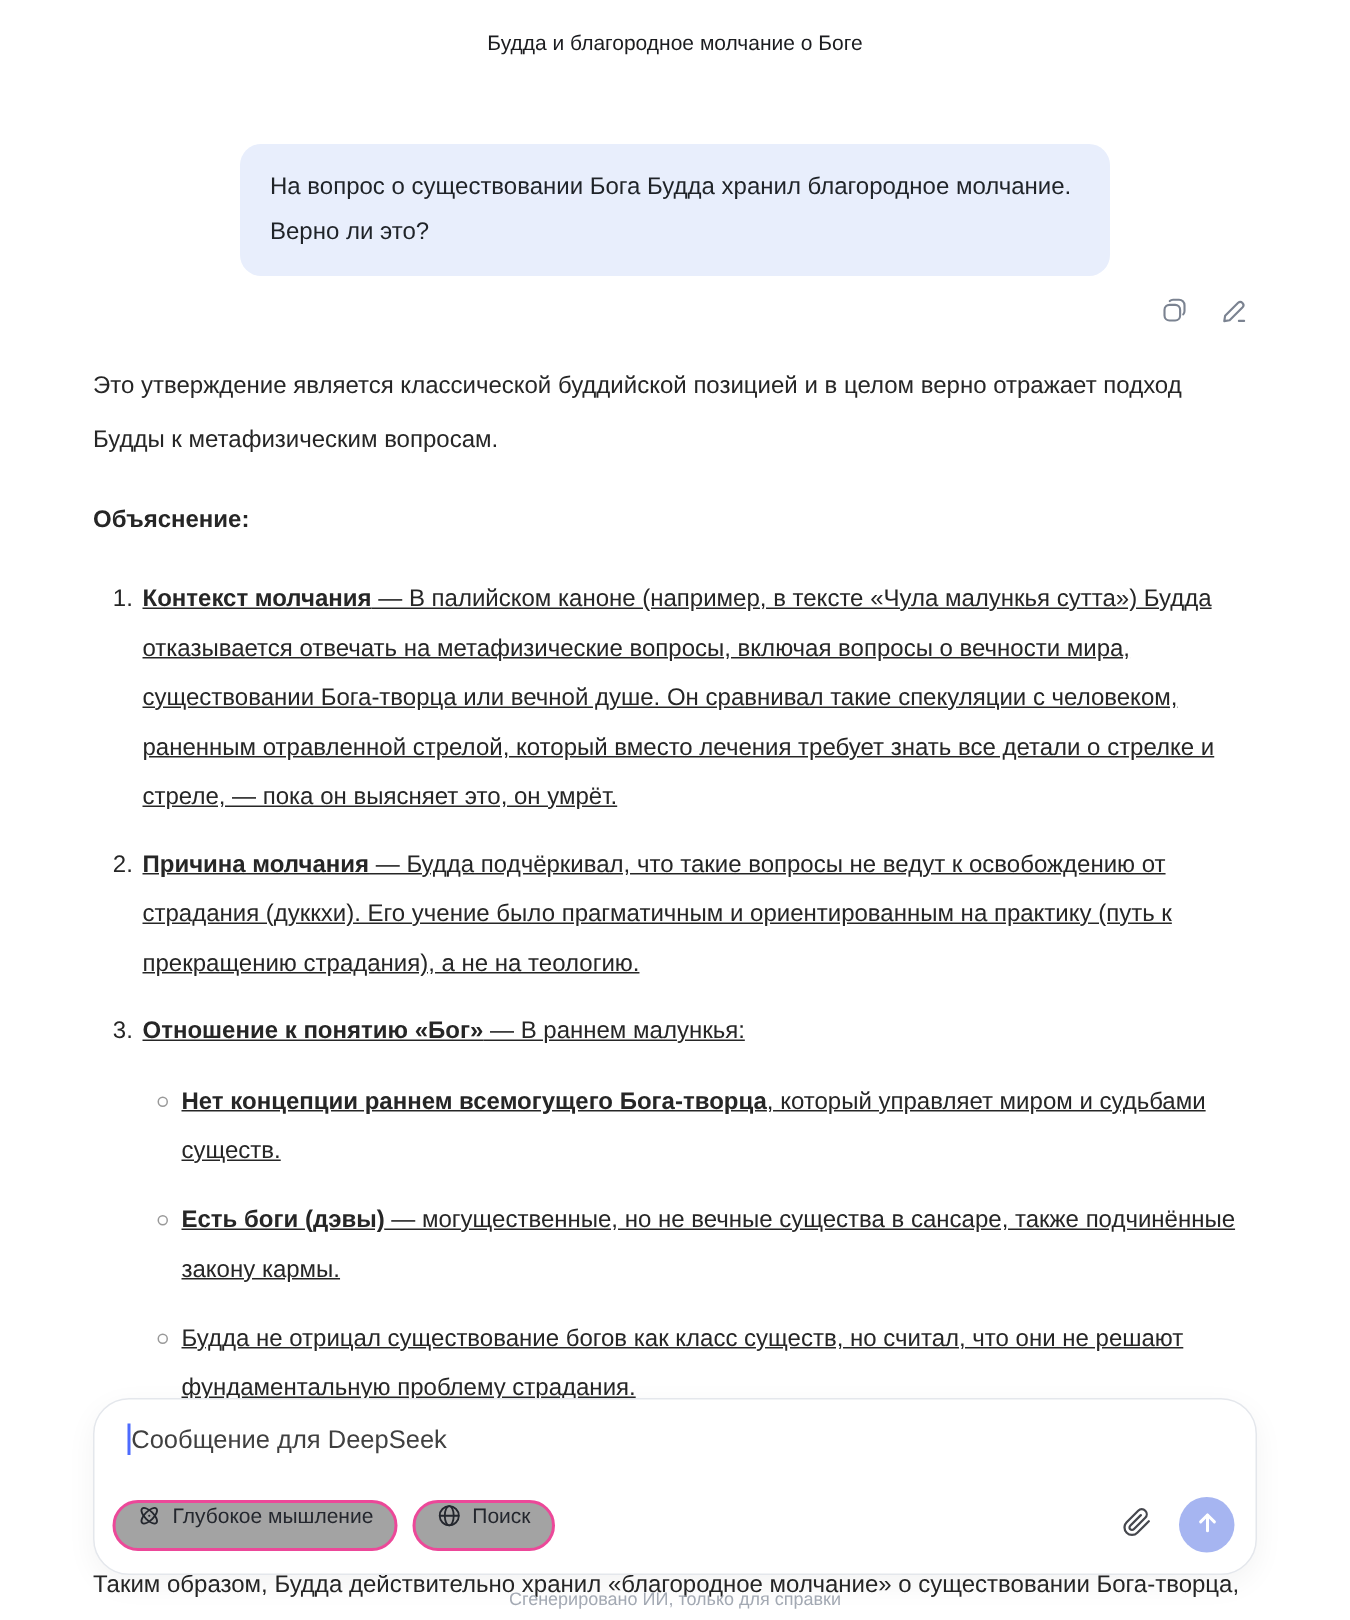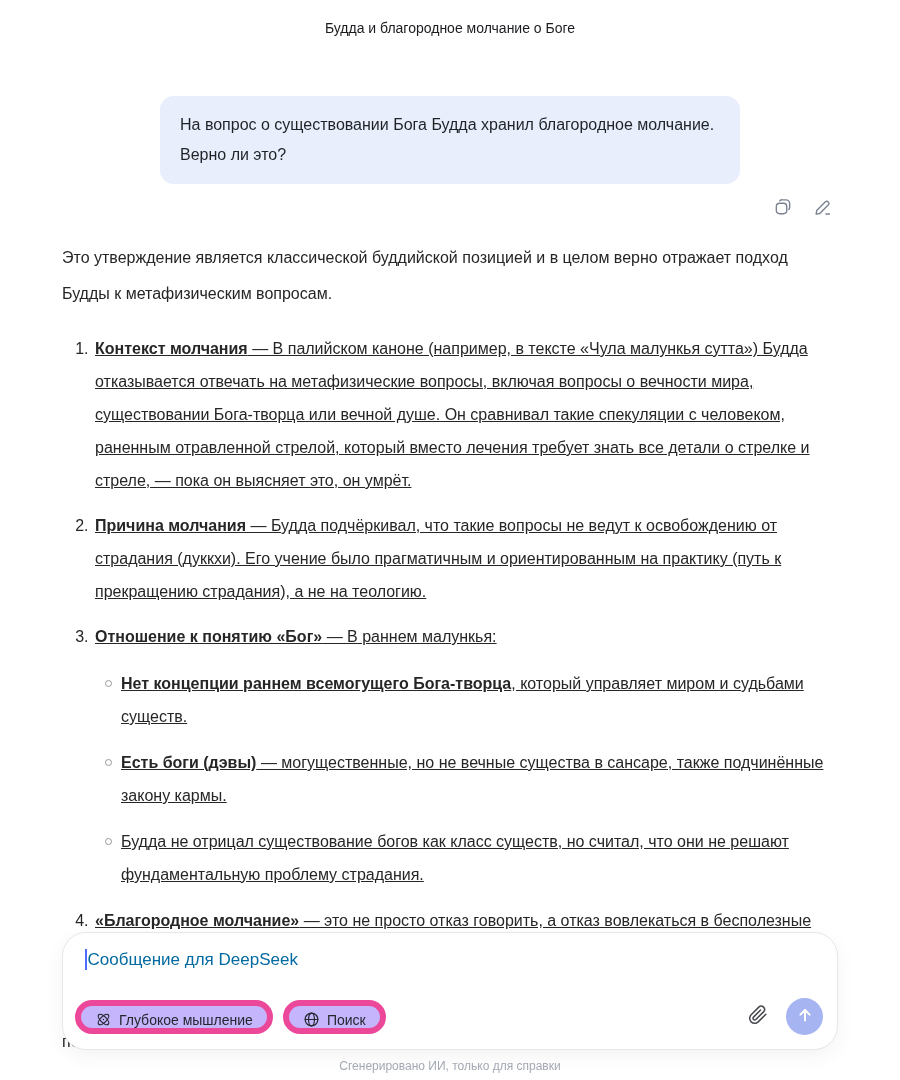--- a/index.html
+++ b/index.html
@@ -128,38 +128,38 @@
     cursor: text;
   }
   .caret {
     width: 1.5px;
     height: 21px;
     background: #4d6bfe;
     margin-right: 1px;
   }
   .placeholder {
     font-size: 17px;
-    color: #0369a1;
+    color: #404040;
     line-height: 21px;
   }
   .composer-toolbar {
     display: flex;
     align-items: center;
     gap: 10px;
     padding: 0 14px 14px 12px;
   }
   .pill-btn {
     display: flex;
-    align-items: flex-end;
+    align-items: flex-start;
     gap: 7px;
     height: 34px;
     padding: 0 14px;
-    border: 6px solid #ec4899;
+    border: 2px solid #ec4899;
     border-radius: 17px;
-    background: #c4b5fd;
+    background: #a3a3a3;
     font-family: inherit;
     font-size: 14px;
     color: #24272e;
     cursor: pointer;
   }
   .pill-btn svg { display: block; }
   .toolbar-right {
     margin-left: auto;
     display: flex;
     align-items: center;
@@ -219,20 +219,21 @@
           <svg width="20" height="20" viewBox="0 0 24 24" fill="none" stroke="#7b8391" stroke-width="1.7" stroke-linecap="round" stroke-linejoin="round">
             <path d="M4.5 16.2 14.9 5.8a2.55 2.55 0 0 1 3.6 3.6L8.1 19.8l-4.3.7.7-4.3z"></path>
             <path d="M15.5 20.3h4.2"></path>
           </svg>
         </span>
       </button>
     </div>
 
     <div class="answer">
       <p class="intro">Это утверждение является классической буддийской позицией и в целом верно отражает подход Будды к метафизическим вопросам.</p>
+      <p class="heading-bold">Объяснение:</p>
 
       <ol class="main-list">
         <li>
           <span class="b">Контекст молчания</span><span> — В палийском каноне (например, в тексте «Чула малункья сутта») Будда отказывается отвечать на метафизические вопросы, включая вопросы о вечности мира, существовании Бога-творца или вечной душе. Он сравнивал такие спекуляции с человеком, раненным отравленной стрелой, который вместо лечения требует знать все детали о стрелке и стреле, — пока он выясняет это, он умрёт.</span>
         </li>
         <li>
           <span class="b">Причина молчания</span><span> — Будда подчёркивал, что такие вопросы не ведут к освобождению от страдания (дуккхи). Его учение было прагматичным и ориентированным на практику (путь к прекращению страдания), а не на теологию.</span>
         </li>
         <li>
           <span class="b">Отношение к понятию «Бог»</span><span> — В раннем малункья:</span>

